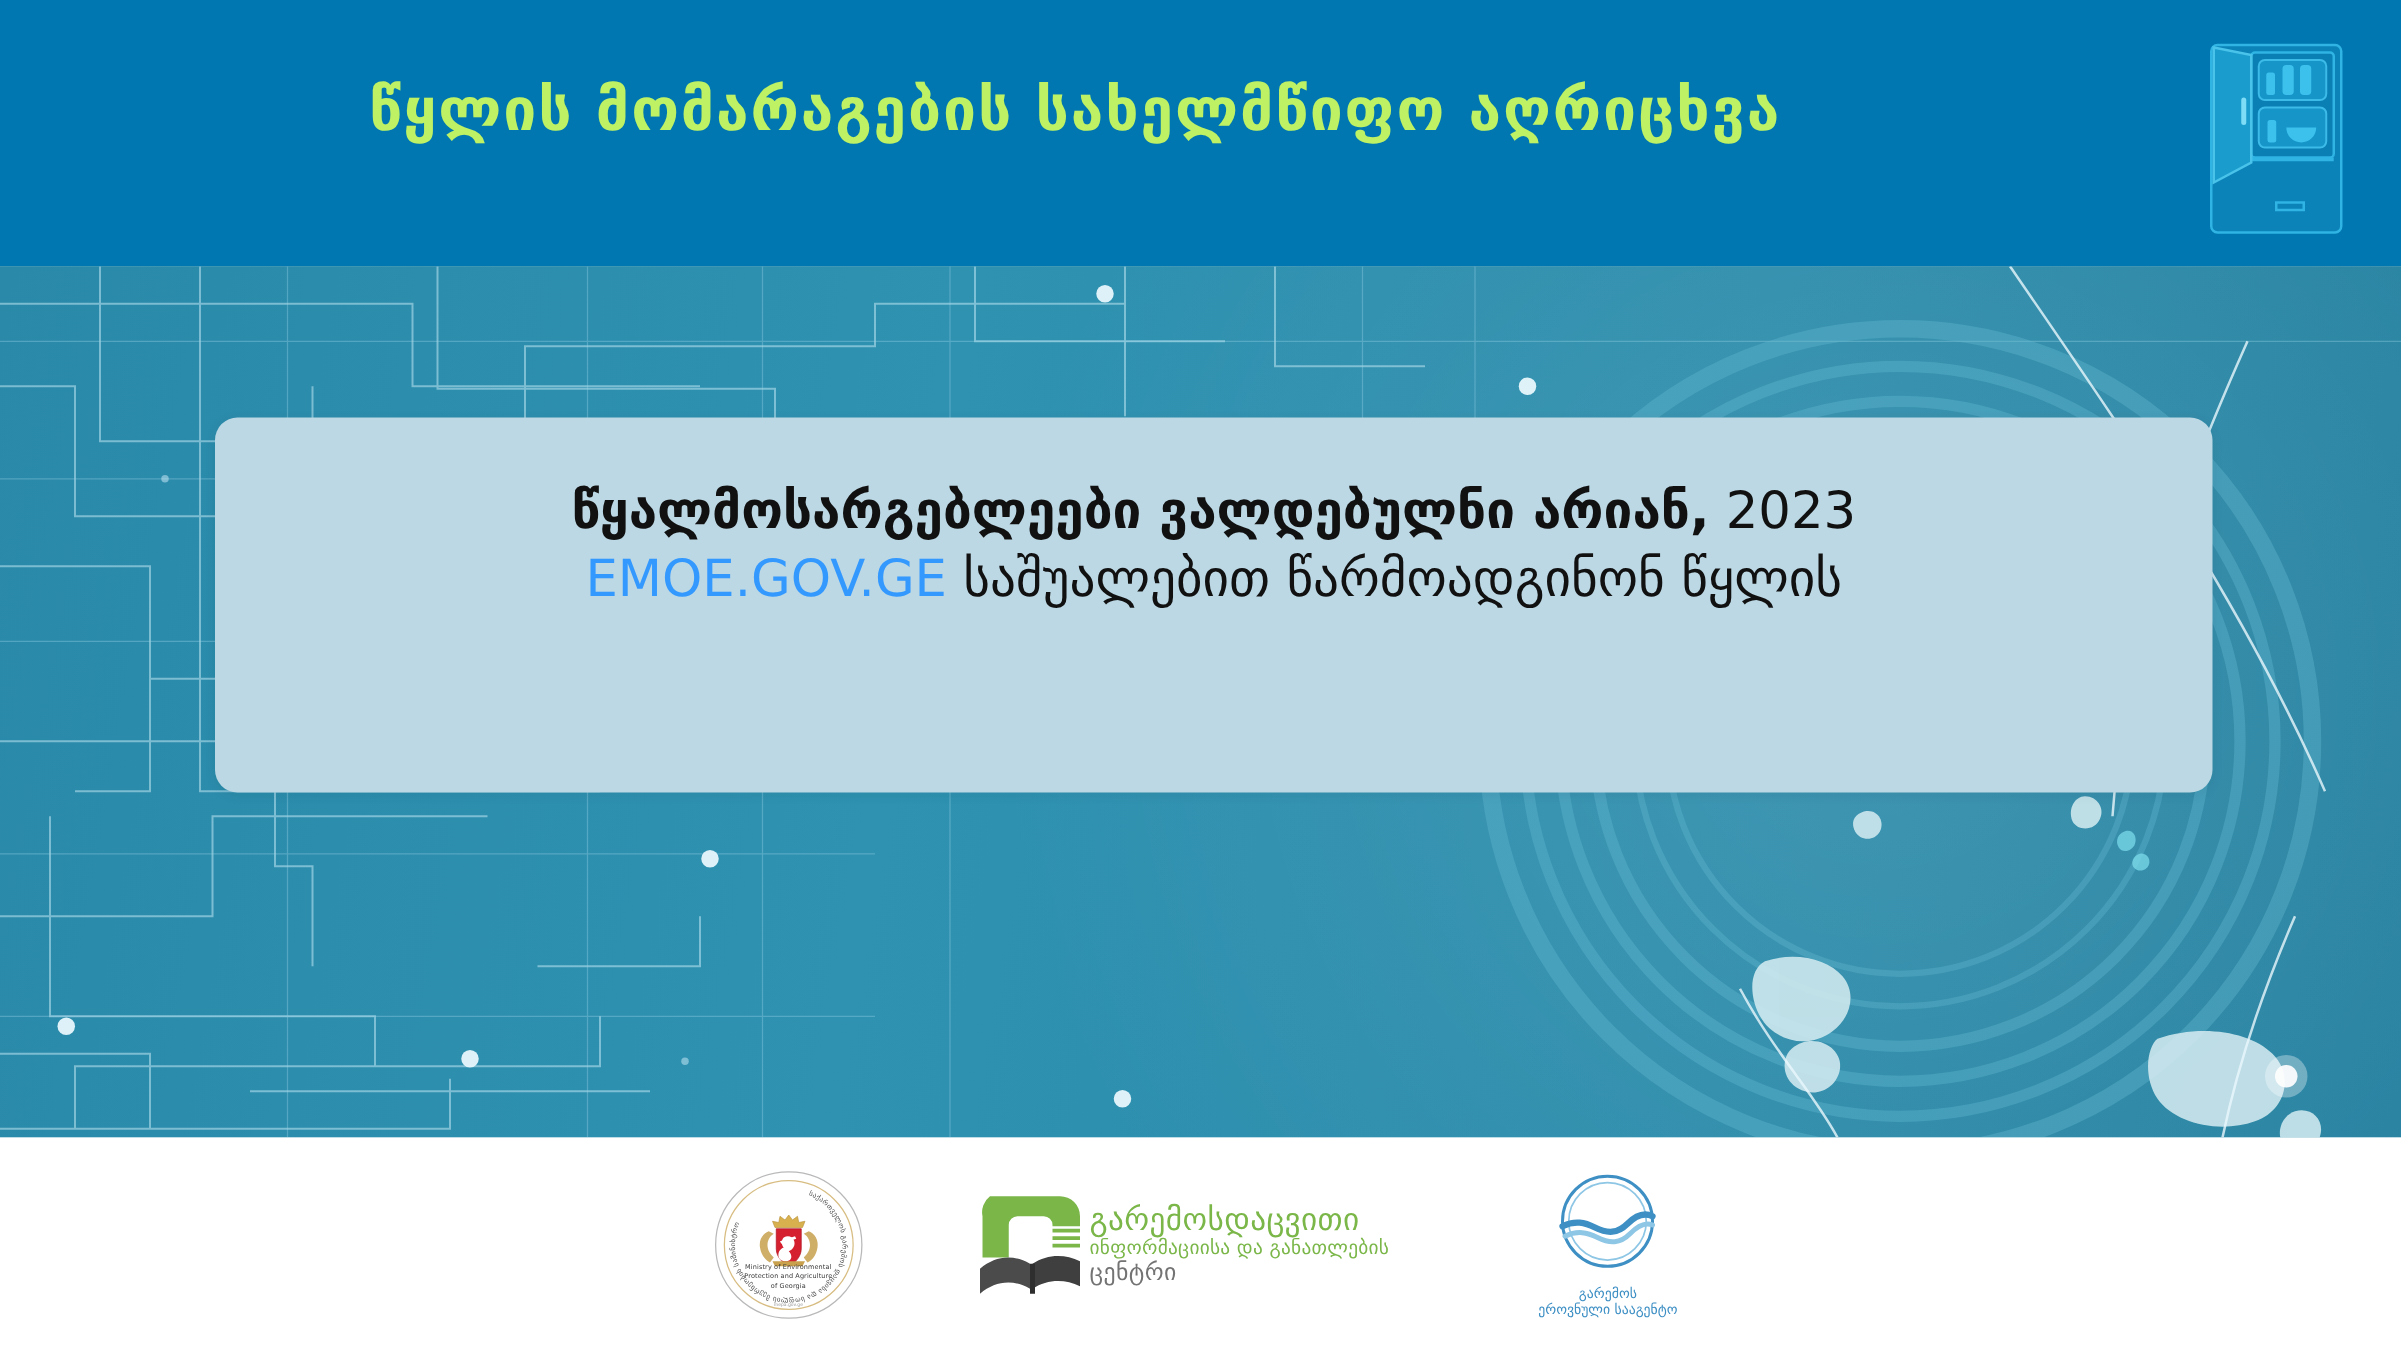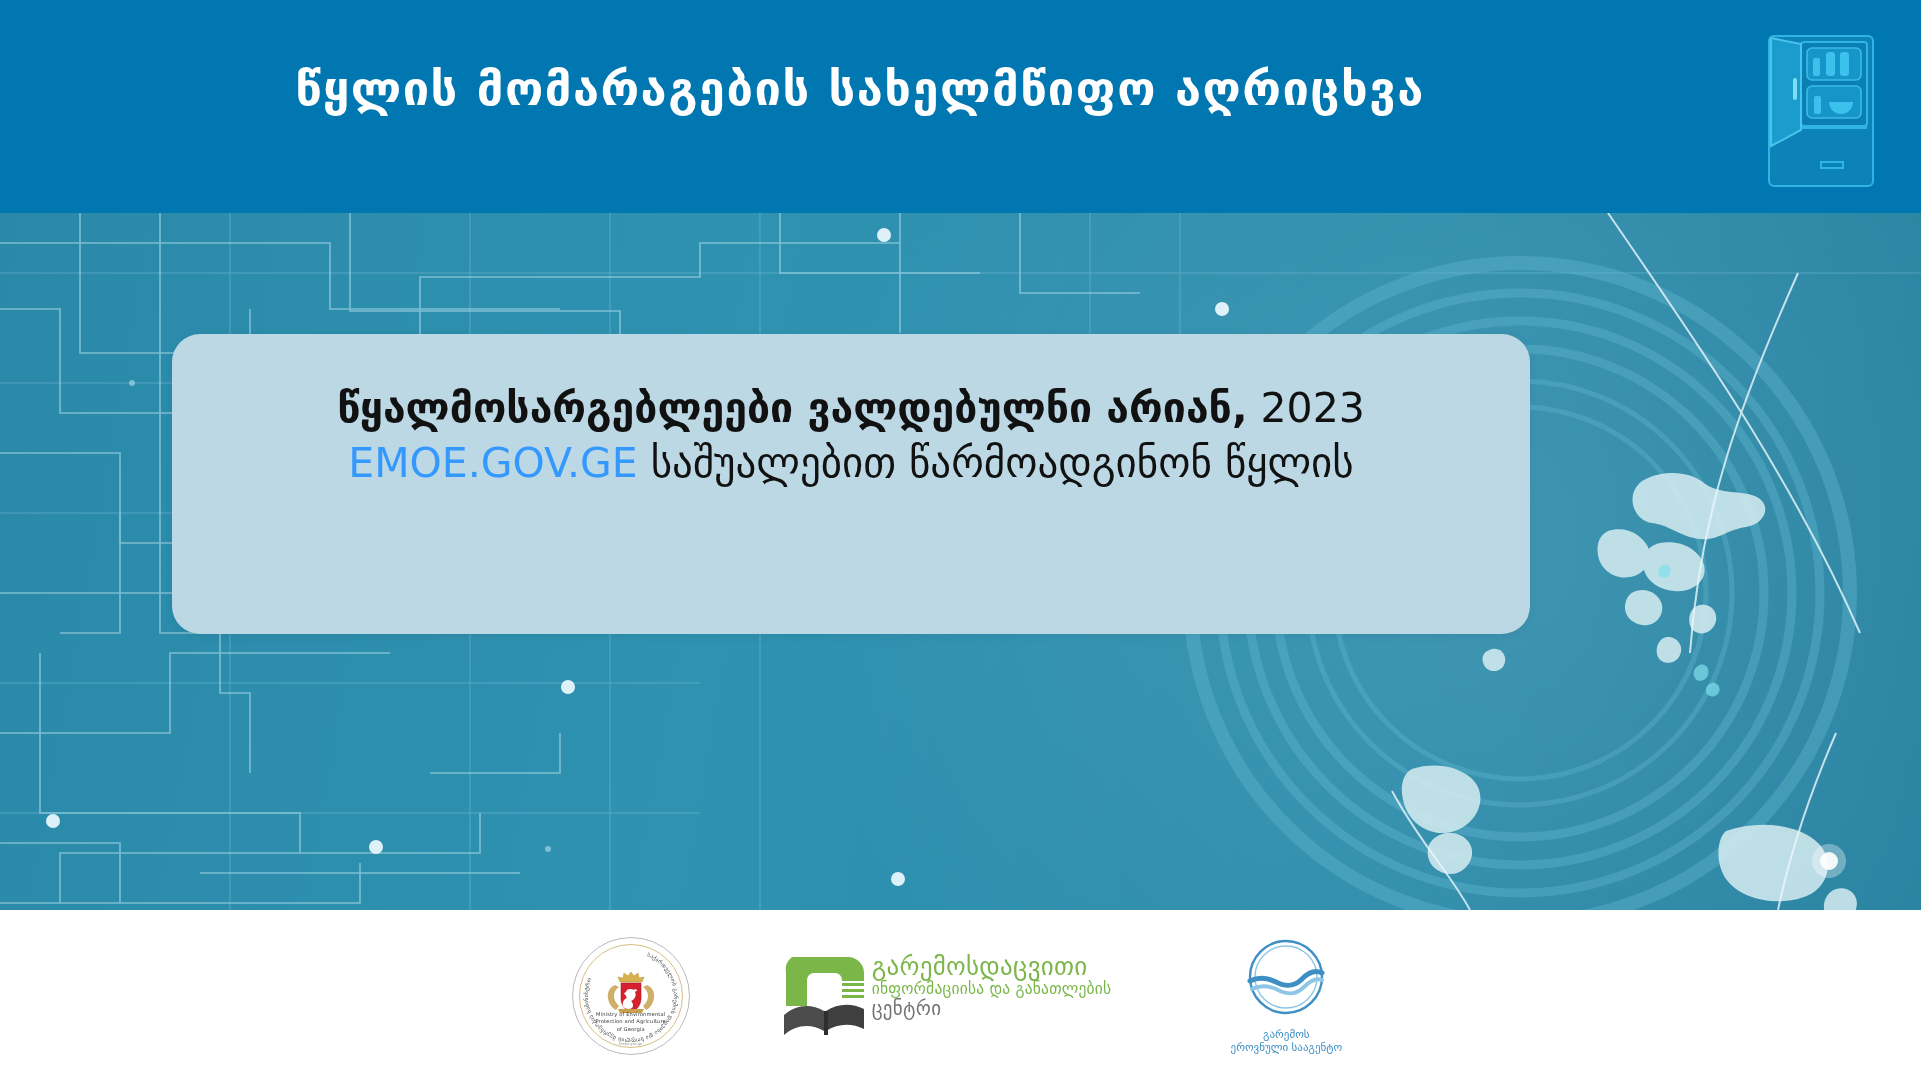--- a/index.html
+++ b/index.html
@@ -34,21 +34,21 @@
     height: 213px;
     background: #0077b0;
     overflow: hidden;
   }
   .header-title {
     position: absolute;
     left: 0;
     top: 62px;
     width: 1720px;
     text-align: center;
-    color: #ffffff;
+    color: #bef264;
     font-size: 47px;
     font-weight: 700;
     letter-spacing: 1.5px;
     line-height: 1.15;
     white-space: nowrap;
   }
   .fridge-icon {
     position: absolute;
     right: 38px;
     top: 22px;
@@ -76,24 +76,24 @@
   .circuit, .globe-layer, .arcs-layer {
     position: absolute;
     inset: 0;
   }
 
   
   .card {
     position: absolute;
     left: 172px;
     top: 121px;
-    width: 1358px;
+    width: 1598px;
     height: 300px;
     background: #bcd8e4;
-    border-radius: 28px;
+    border-radius: 18px;
     box-shadow: 0 2px 10px rgba(0,0,0,0.06);
   }
   .card-text {
     position: absolute;
     left: 50px;
     right: 50px;
     top: 47px;
     text-align: center;
     color: #111111;
     font-size: 41px;
@@ -180,20 +180,21 @@
   }
   .seal-ka {
     position: absolute;
     inset: 0;
     pointer-events: none;
   }
 
   
   .eiec {
     display: flex;
+    align-items: center;
     gap: 4px;
   }
   .eiec-mark {
     width: 86px;
     height: 86px;
     position: relative;
   }
   .eiec-words {
     line-height: 1.12;
     color: #7ab648;

